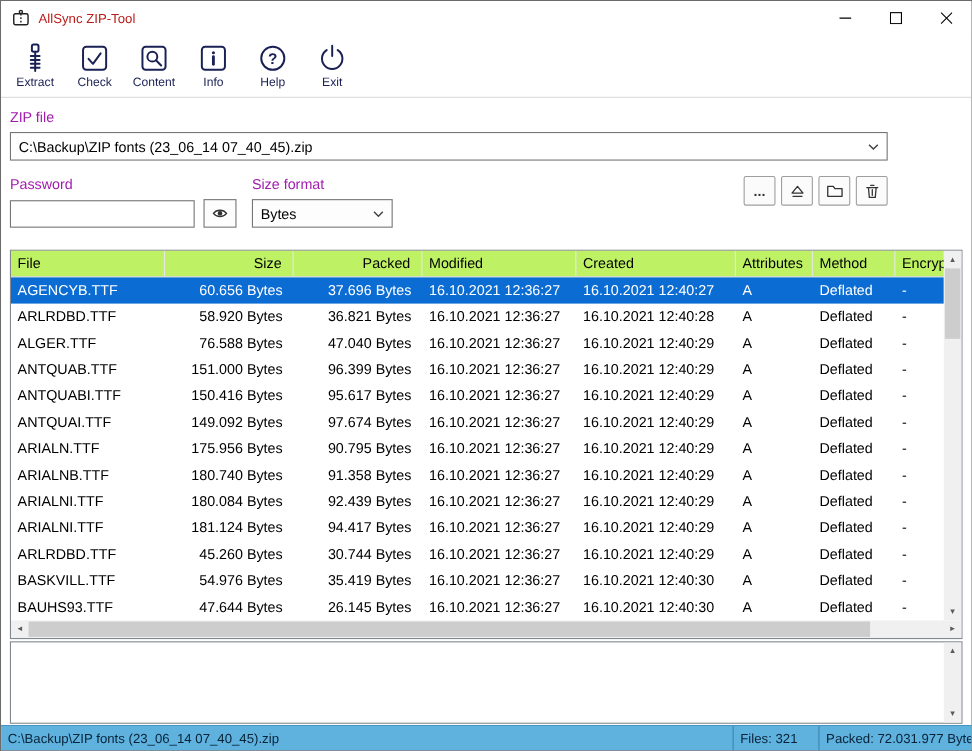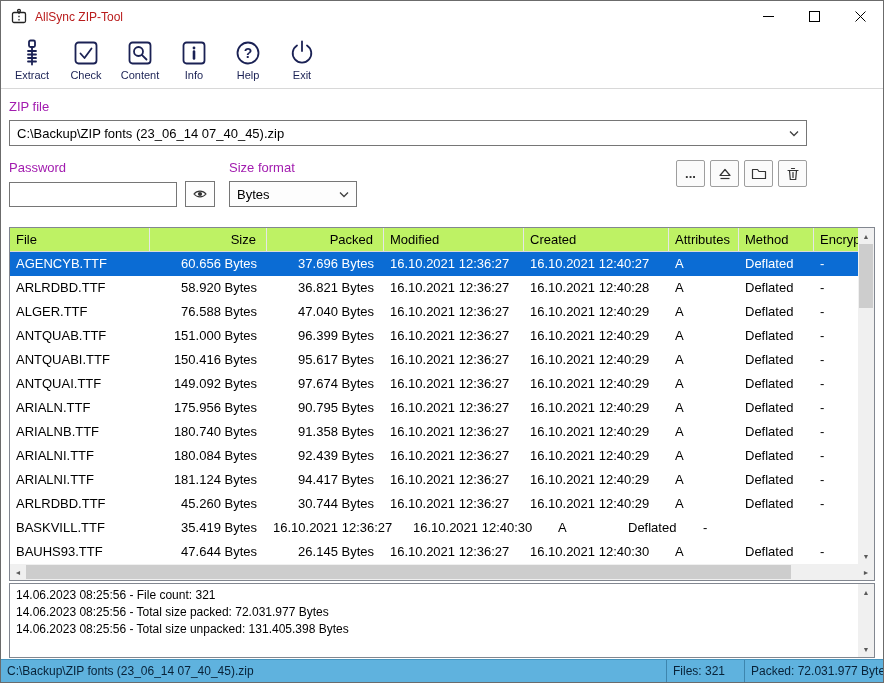--- a/index.html
+++ b/index.html
@@ -348,20 +348,21 @@
             <div class="tcell c1">45.260 Bytes</div>
             <div class="tcell c2">30.744 Bytes</div>
             <div class="tcell c3">16.10.2021 12:36:27</div>
             <div class="tcell c4">16.10.2021 12:40:29</div>
             <div class="tcell c5">A</div>
             <div class="tcell c6">Deflated</div>
             <div class="tcell c7">-</div>
           </div>
           <div class="trow">
             <div class="tcell c0">BASKVILL.TTF</div>
+            <div class="tcell c1">54.976 Bytes</div>
             <div class="tcell c2">35.419 Bytes</div>
             <div class="tcell c3">16.10.2021 12:36:27</div>
             <div class="tcell c4">16.10.2021 12:40:30</div>
             <div class="tcell c5">A</div>
             <div class="tcell c6">Deflated</div>
             <div class="tcell c7">-</div>
           </div>
           <div class="trow">
             <div class="tcell c0">BAUHS93.TTF</div>
             <div class="tcell c1">47.644 Bytes</div>
@@ -385,25 +386,20 @@
       <div class="hscroll">
         <div class="sb-btn">◄</div>
         <div class="htrack">
           <div class="hthumb"></div>
         </div>
         <div class="sb-btn">►</div>
       </div>
     </div>
 
     <div class="log">
-      <div class="log-text">
-          <div class="logline">14.06.2023 08:25:56 - File count: 321</div>
-          <div class="logline">14.06.2023 08:25:56 - Total size packed: 72.031.977 Bytes</div>
-          <div class="logline">14.06.2023 08:25:56 - Total size unpacked: 131.405.398 Bytes</div>
-        </div>
       <div class="log-vscroll">
         <div class="sb-btn">▲</div>
         <div class="sb-btn">▼</div>
       </div>
     </div>
   </div>
 
   <div class="statusbar">
     <div class="sb-seg path">C:\Backup\ZIP fonts (23_06_14 07_40_45).zip</div>
     <div class="sb-seg files">Files: 321</div>

